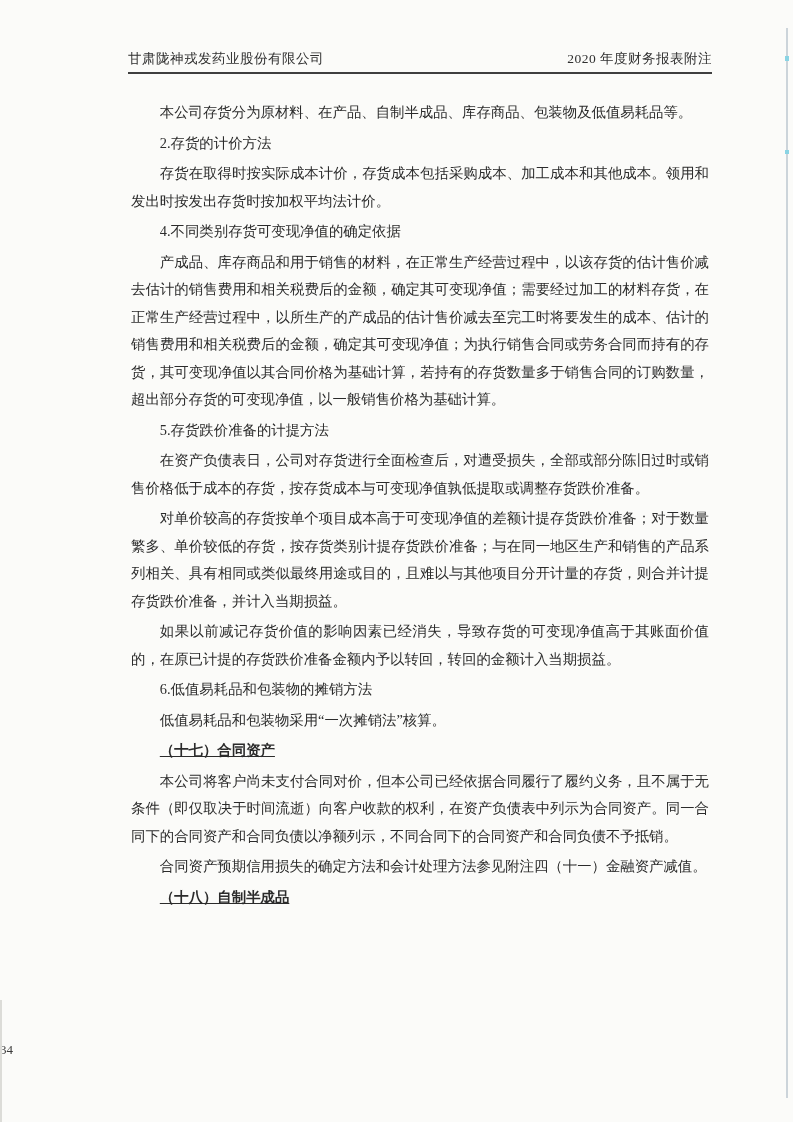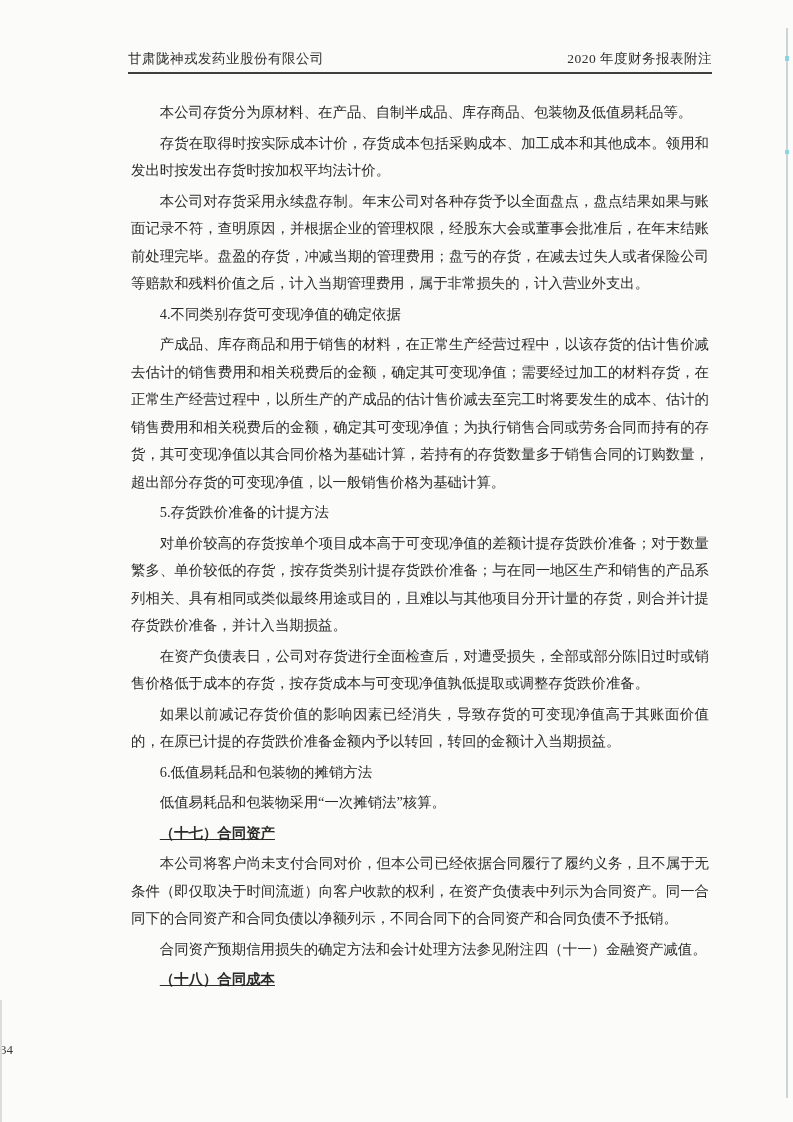--- a/index.html
+++ b/index.html
@@ -35,34 +35,34 @@
 </head>
 <body>
 
 <header class="page-header">
   <span>甘肃陇神戎发药业股份有限公司</span>
   <span>2020 年度财务报表附注</span>
 </header>
 
 <main class="doc-body">
   <p>本公司存货分为原材料、在产品、自制半成品、库存商品、包装物及低值易耗品等。</p>
+  <p>2.存货的计价方法</p>
   <p>存货在取得时按实际成本计价，存货成本包括采购成本、加工成本和其他成本。领用和发出时按发出存货时按加权平均法计价。</p>
-  <p>本公司对存货采用永续盘存制。年末公司对各种存货予以全面盘点，盘点结果如果与账面记录不符，查明原因，并根据企业的管理权限，经股东大会或董事会批准后，在年末结账前处理完毕。盘盈的存货，冲减当期的管理费用；盘亏的存货，在减去过失人或者保险公司等赔款和残料价值之后，计入当期管理费用，属于非常损失的，计入营业外支出。</p>
   <p>4.不同类别存货可变现净值的确定依据</p>
   <p>产成品、库存商品和用于销售的材料，在正常生产经营过程中，以该存货的估计售价减去估计的销售费用和相关税费后的金额，确定其可变现净值；需要经过加工的材料存货，在正常生产经营过程中，以所生产的产成品的估计售价减去至完工时将要发生的成本、估计的销售费用和相关税费后的金额，确定其可变现净值；为执行销售合同或劳务合同而持有的存货，其可变现净值以其合同价格为基础计算，若持有的存货数量多于销售合同的订购数量，超出部分存货的可变现净值，以一般销售价格为基础计算。</p>
   <p>5.存货跌价准备的计提方法</p>
+  <p>在资产负债表日，公司对存货进行全面检查后，对遭受损失，全部或部分陈旧过时或销售价格低于成本的存货，按存货成本与可变现净值孰低提取或调整存货跌价准备。</p>
   <p>对单价较高的存货按单个项目成本高于可变现净值的差额计提存货跌价准备；对于数量繁多、单价较低的存货，按存货类别计提存货跌价准备；与在同一地区生产和销售的产品系列相关、具有相同或类似最终用途或目的，且难以与其他项目分开计量的存货，则合并计提存货跌价准备，并计入当期损益。</p>
-  <p>在资产负债表日，公司对存货进行全面检查后，对遭受损失，全部或部分陈旧过时或销售价格低于成本的存货，按存货成本与可变现净值孰低提取或调整存货跌价准备。</p>
   <p>如果以前减记存货价值的影响因素已经消失，导致存货的可变现净值高于其账面价值的，在原已计提的存货跌价准备金额内予以转回，转回的金额计入当期损益。</p>
   <p>6.低值易耗品和包装物的摊销方法</p>
   <p>低值易耗品和包装物采用“一次摊销法”核算。</p>
   <p class="bold">（十七）合同资产</p>
   <p>本公司将客户尚未支付合同对价，但本公司已经依据合同履行了履约义务，且不属于无条件（即仅取决于时间流逝）向客户收款的权利，在资产负债表中列示为合同资产。同一合同下的合同资产和合同负债以净额列示，不同合同下的合同资产和合同负债不予抵销。</p>
   <p>合同资产预期信用损失的确定方法和会计处理方法参见附注四（十一）金融资产减值。</p>
-  <p class="bold">（十八）合同成本</p>
+  <p class="bold">（十八）自制半成品</p>
 </main>
 
 <footer class="page-footer">
   <span>34</span>
 </footer>
 
 <div class="edge-right"></div>
 <div class="edge-left"></div>
 <div class="tick t1"></div>
 <div class="tick t2"></div>

